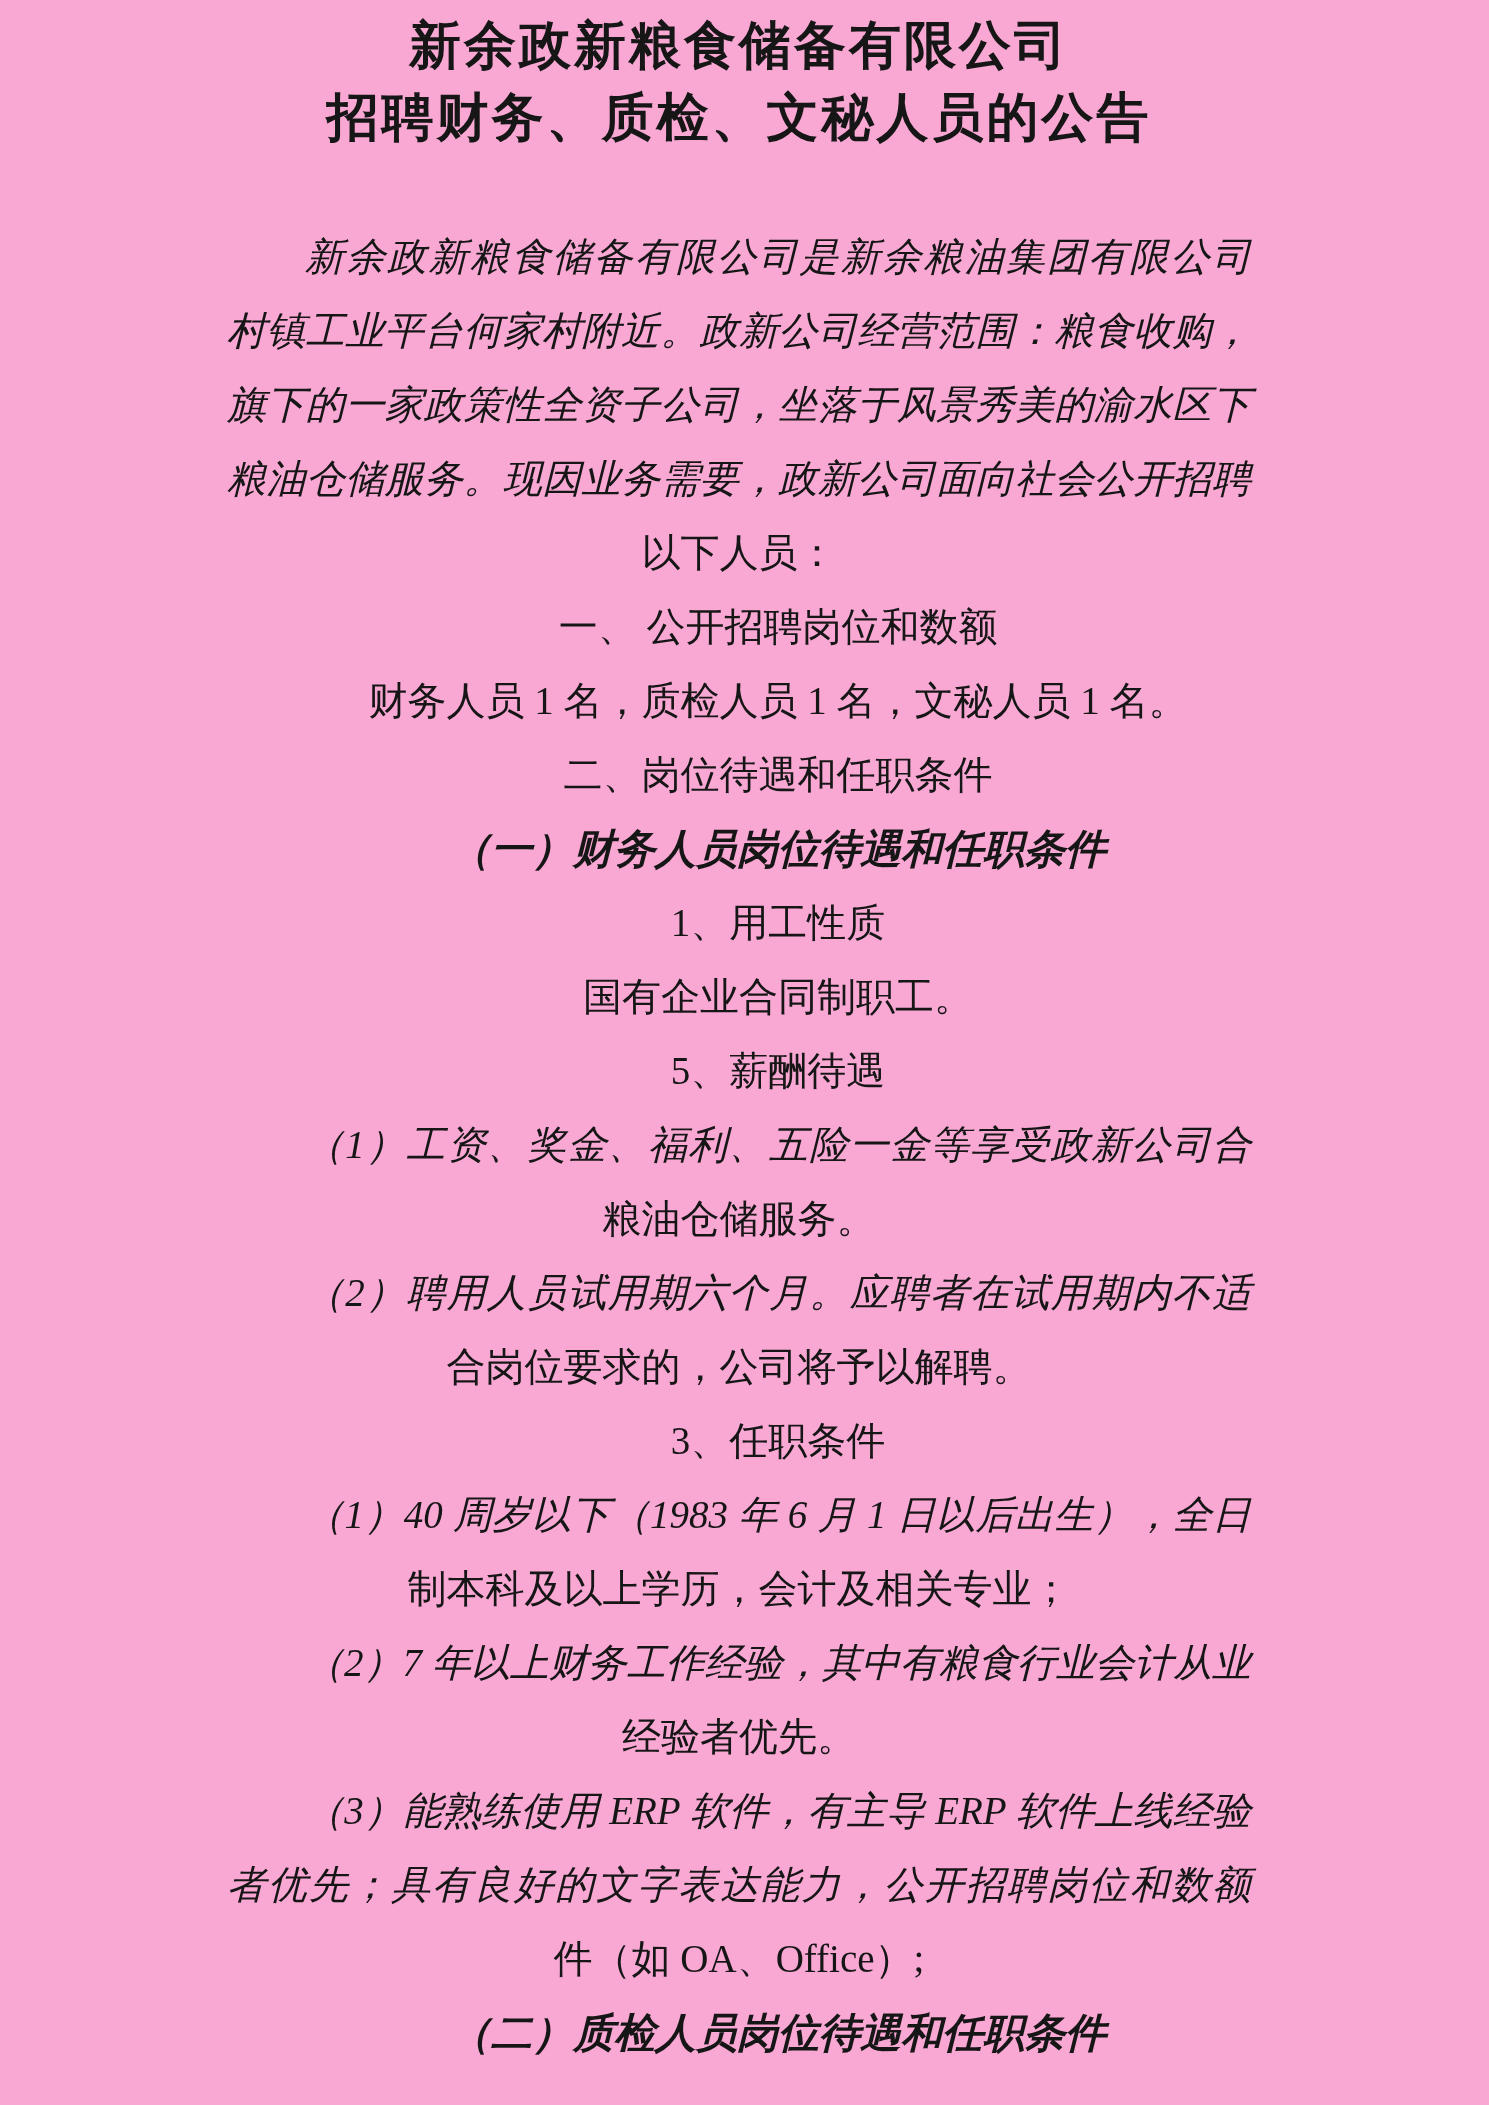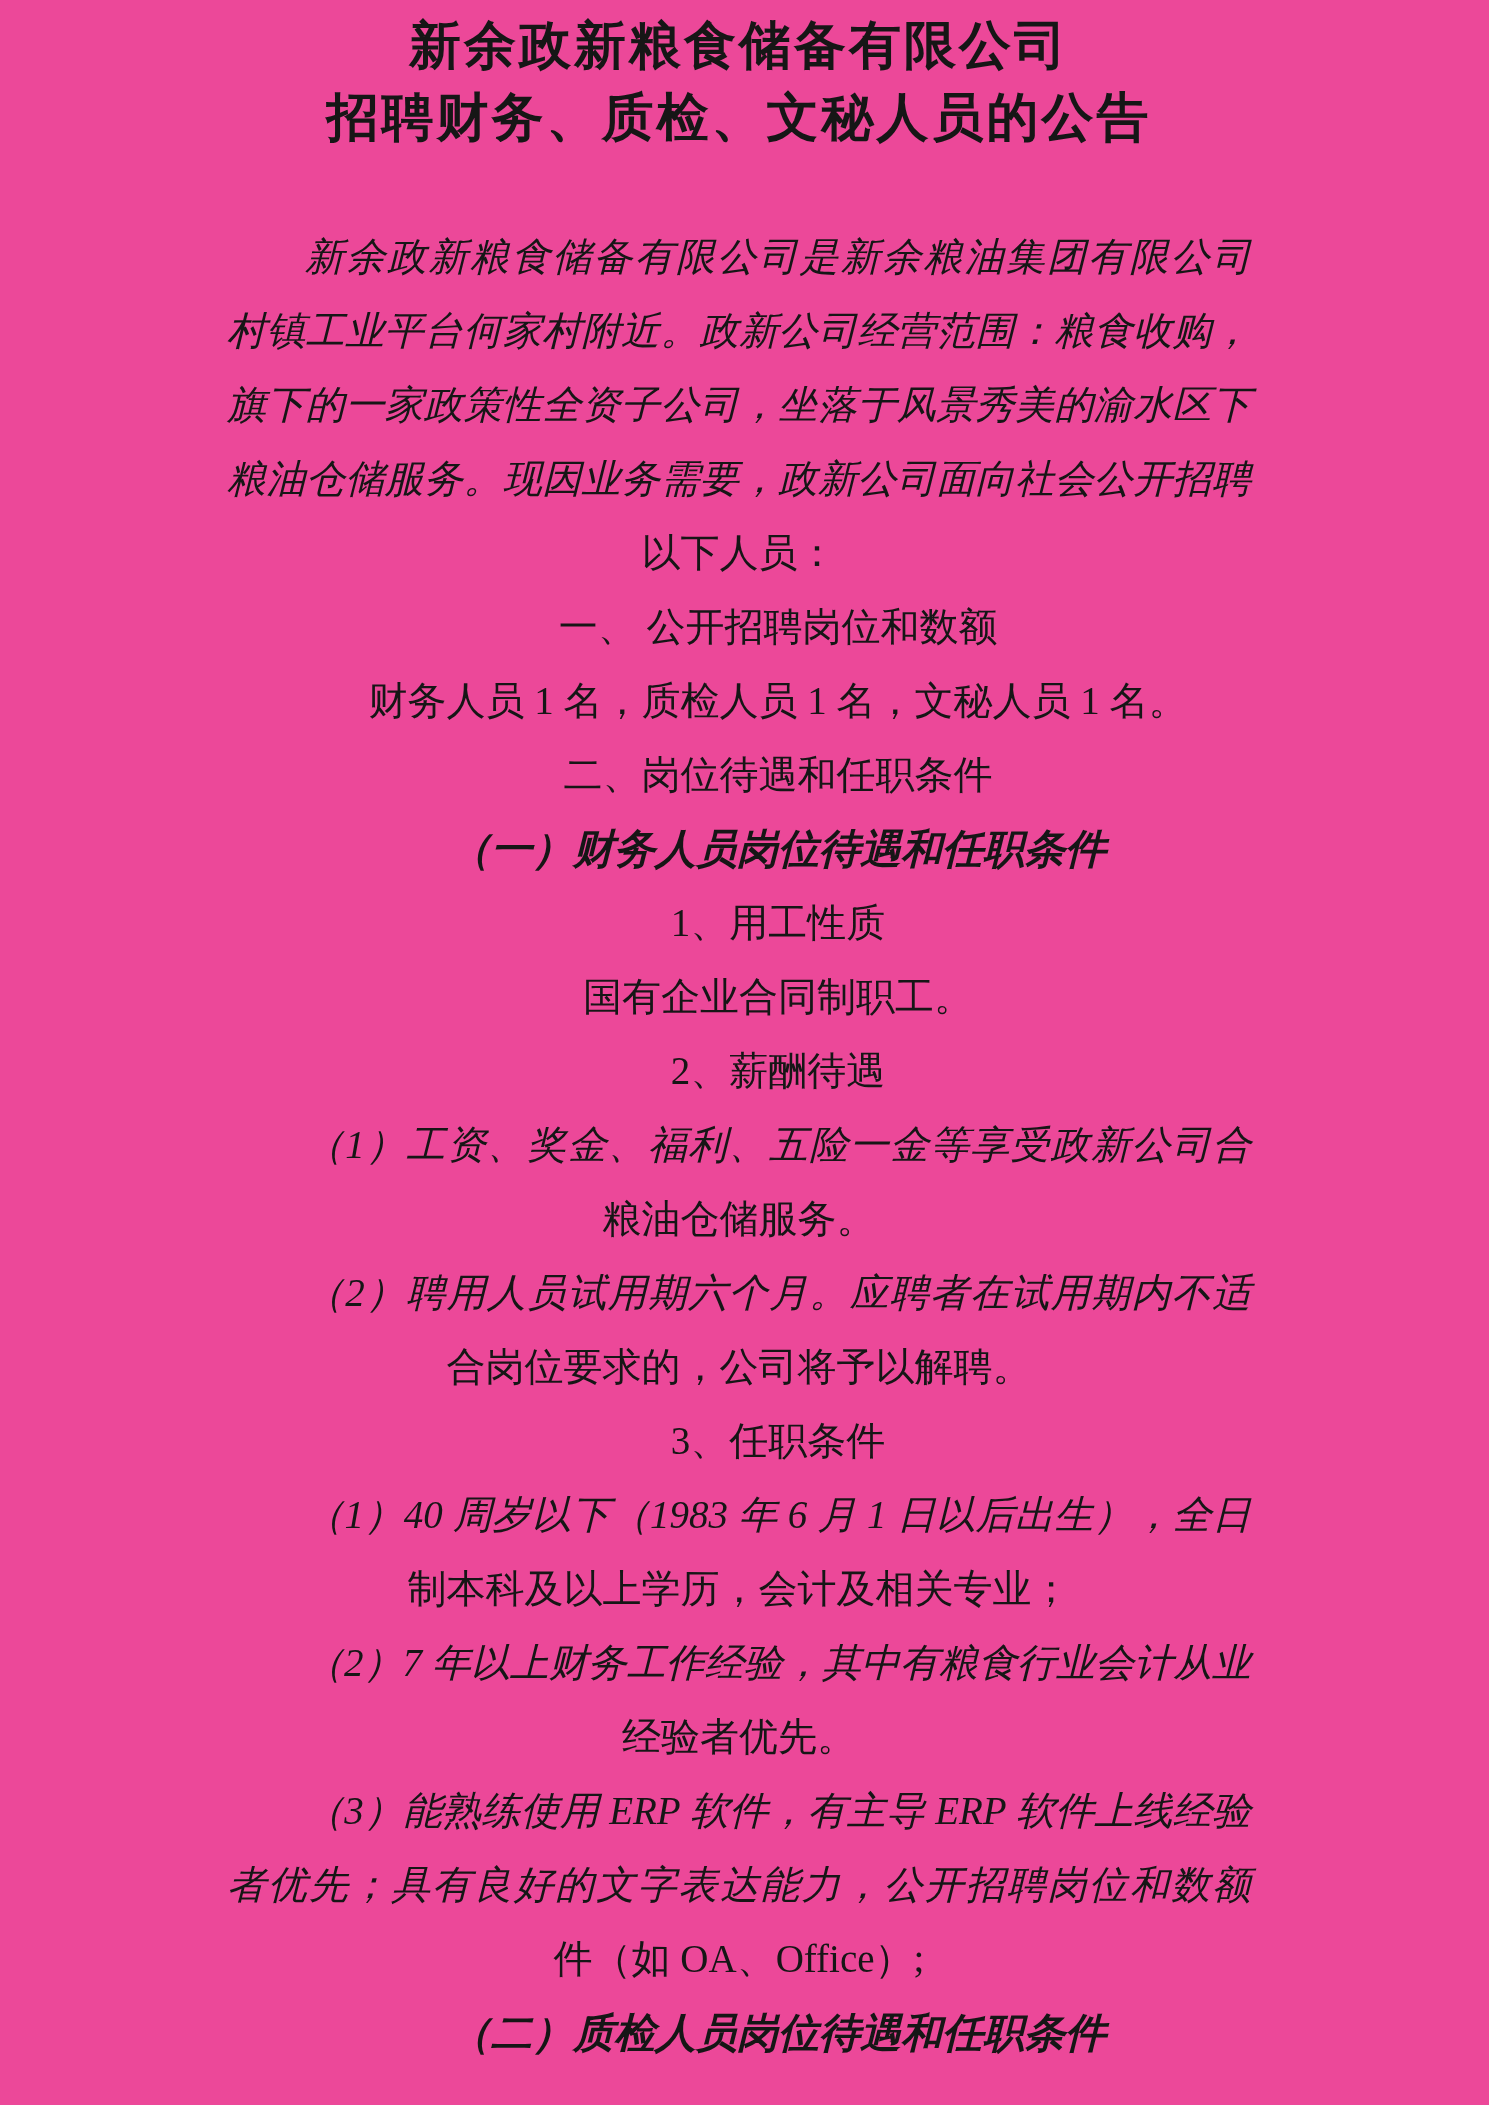--- a/index.html
+++ b/index.html
@@ -43,39 +43,39 @@
   .line.heading{
     font-family:"Liberation Sans","DejaVu Sans",sans-serif;
     font-weight:bold;
     font-size:41px;
     font-style:italic;
   }
 </style>
 </head>
 <body>
 
-<div class="page" style="background: #ec4899; color: rgb(22, 22, 22);">
+<div class="page" style="background: #f9a8d4; color: rgb(22, 22, 22);">
   <div class="doc">
     <h1 class="title">
       <div>新余政新粮食储备有限公司</div>
       <div>招聘财务、质检、文秘人员的公告</div>
     </h1>
     <div class="doc-body">
         <div class="line indent justify">新余政新粮食储备有限公司是新余粮油集团有限公司</div>
         <div class="line justify">村镇工业平台何家村附近。政新公司经营范围：粮食收购，</div>
         <div class="line justify">旗下的一家政策性全资子公司，坐落于风景秀美的渝水区下</div>
         <div class="line justify">粮油仓储服务。现因业务需要，政新公司面向社会公开招聘</div>
         <div class="line">以下人员：</div>
         <div class="line indent">一、 公开招聘岗位和数额</div>
         <div class="line indent">财务人员 1 名，质检人员 1 名，文秘人员 1 名。</div>
         <div class="line indent">二、岗位待遇和任职条件</div>
         <div class="line indent heading">（一）财务人员岗位待遇和任职条件</div>
         <div class="line indent">1、用工性质</div>
         <div class="line indent">国有企业合同制职工。</div>
-        <div class="line indent">2、薪酬待遇</div>
+        <div class="line indent">5、薪酬待遇</div>
         <div class="line indent justify">（1）工资、奖金、福利、五险一金等享受政新公司合</div>
         <div class="line">粮油仓储服务。</div>
         <div class="line indent justify">（2）聘用人员试用期六个月。应聘者在试用期内不适</div>
         <div class="line">合岗位要求的，公司将予以解聘。</div>
         <div class="line indent">3、任职条件</div>
         <div class="line indent justify">（1）40 周岁以下（1983 年 6 月 1 日以后出生），全日</div>
         <div class="line">制本科及以上学历，会计及相关专业；</div>
         <div class="line indent justify">（2）7 年以上财务工作经验，其中有粮食行业会计从业</div>
         <div class="line">经验者优先。</div>
         <div class="line indent justify">（3）能熟练使用 ERP 软件，有主导 ERP 软件上线经验</div>

